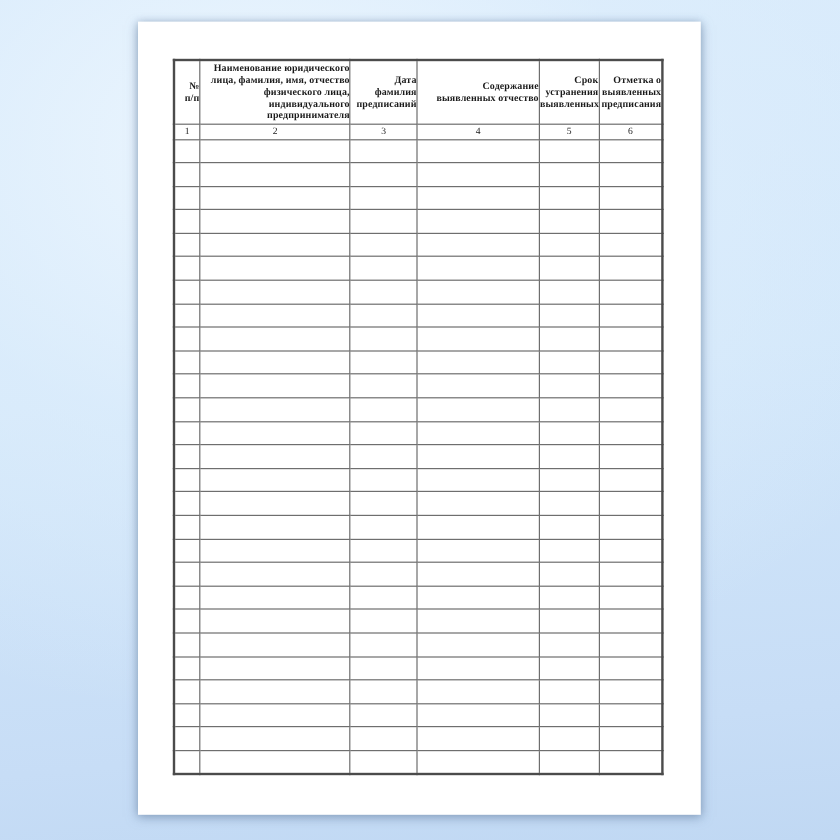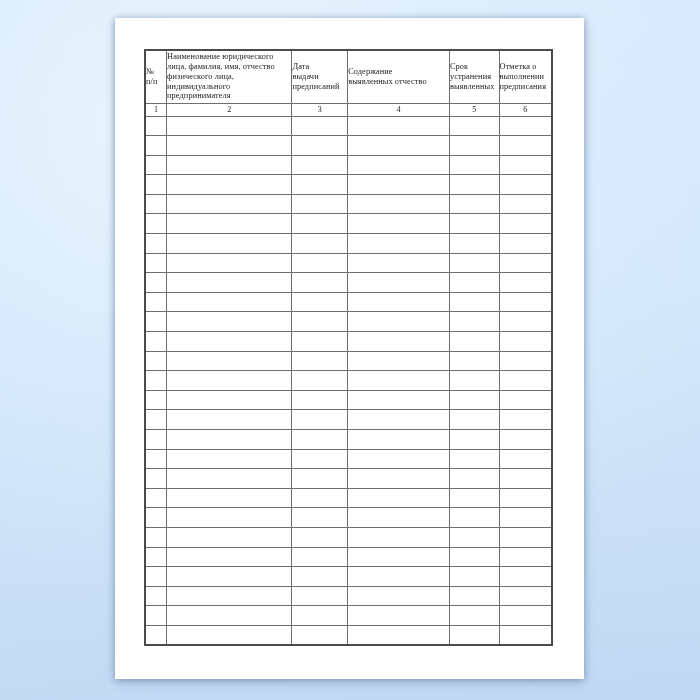--- a/index.html
+++ b/index.html
@@ -43,23 +43,23 @@
   table.journal td {
     border: 1.5px solid #6e6e6e;
     padding: 0;
     margin: 0;
     overflow: hidden;
   }
   .header-row { height: 53px; }
   .header-cell {
     font-size: 8.3px;
     line-height: 9.7px;
-    font-weight: normal;
+    font-weight: bold;
     color: #1b1b1b;
-    text-align: left;
+    text-align: right;
     vertical-align: middle;
     white-space: pre-line;
     letter-spacing: 0.1px;
   }
   .number-row { height: 13px; }
   .number-cell {
     font-size: 8px;
     line-height: 11px;
     color: #1b1b1b;
     text-align: center;
@@ -85,29 +85,29 @@
       <thead>
         <tr class="header-row">
             <th class="header-cell">№
 п/п</th>
             <th class="header-cell">Наименование юридического
 лица, фамилия, имя, отчество
 физического лица,
 индивидуального
 предпринимателя</th>
             <th class="header-cell">Дата
-выдачи
+фамилия
 предписаний</th>
             <th class="header-cell">Содержание
 выявленных отчество</th>
             <th class="header-cell">Срок
 устранения
 выявленных</th>
             <th class="header-cell">Отметка о
-выполнении
+выявленных
 предписания</th>
           </tr>
         <tr class="number-row">
             <td class="number-cell">1</td>
             <td class="number-cell">2</td>
             <td class="number-cell">3</td>
             <td class="number-cell">4</td>
             <td class="number-cell">5</td>
             <td class="number-cell">6</td>
           </tr>

